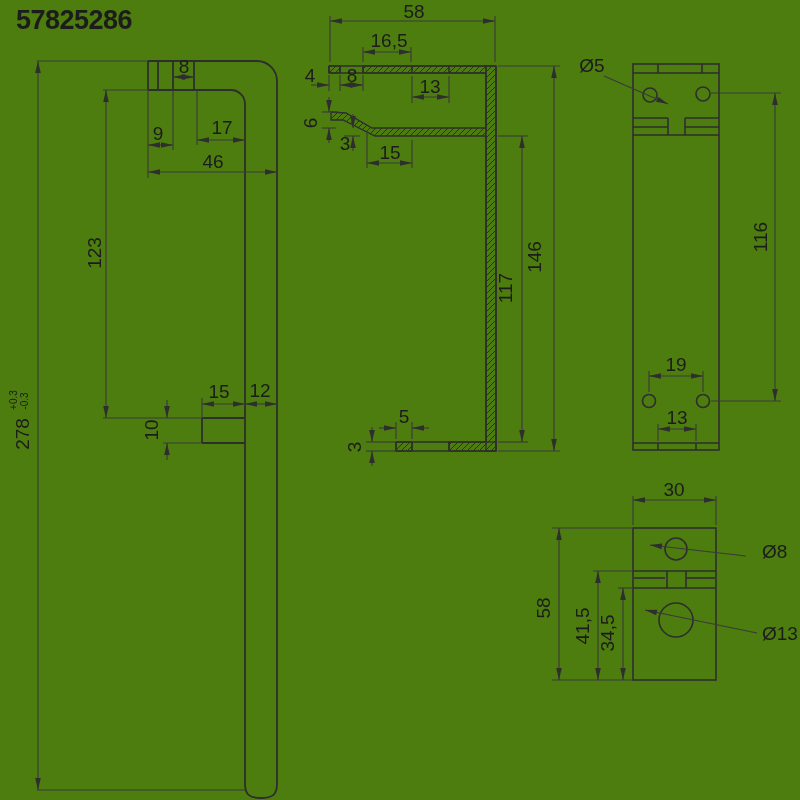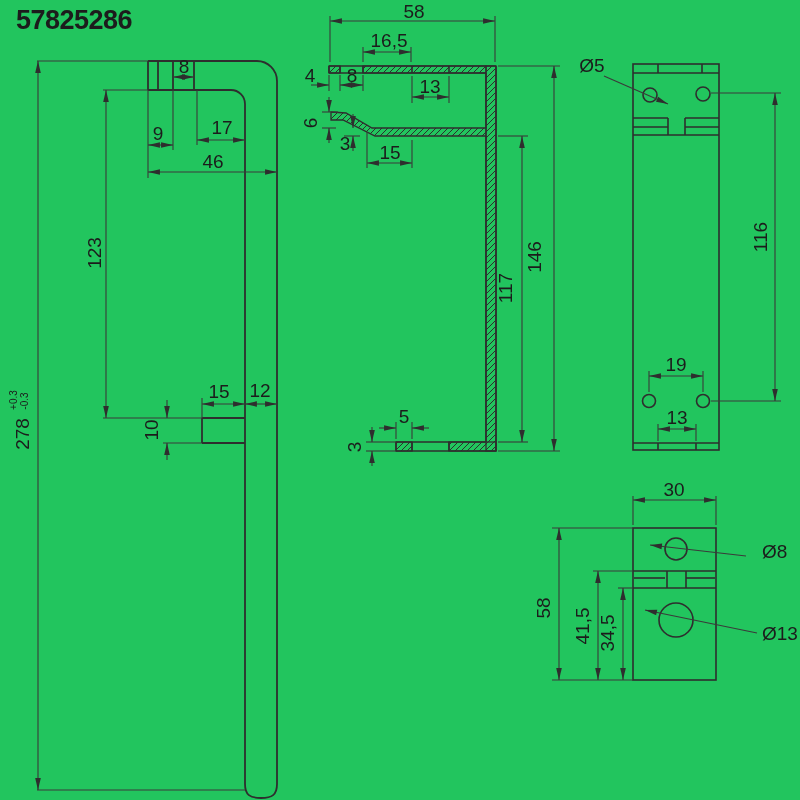--- a/index.html
+++ b/index.html
@@ -1,16 +1,16 @@
 <!DOCTYPE html>
 <html><head>
 <meta charset="utf-8">
 <style>
   html,body{margin:0;padding:0;background:#ffffff;}
-  .stage{position:relative;width:800px;height:800px;background:#22c55e;overflow:hidden;
+  .stage{position:relative;width:800px;height:800px;background:#4d7c0f;overflow:hidden;
          font-family:"Liberation Sans",sans-serif;}
   svg{display:block;}
   .p{stroke:#2e2e2e;stroke-width:1.8;fill:none;stroke-linecap:butt;}
   .p2{stroke:#2e2e2e;stroke-width:1.6;fill:none;}
   .d{stroke:#3a3a3a;stroke-width:1.1;fill:none;}
   .h{stroke:#2e2e2e;stroke-width:1.3;fill:url(#hatch);}
   text{font-family:"Liberation Sans",sans-serif;font-size:19px;fill:#1c1c1c;}
   .tt{font-size:27px;font-weight:bold;letter-spacing:-0.5px;}
   .sm{font-size:10px;}
 </style>

